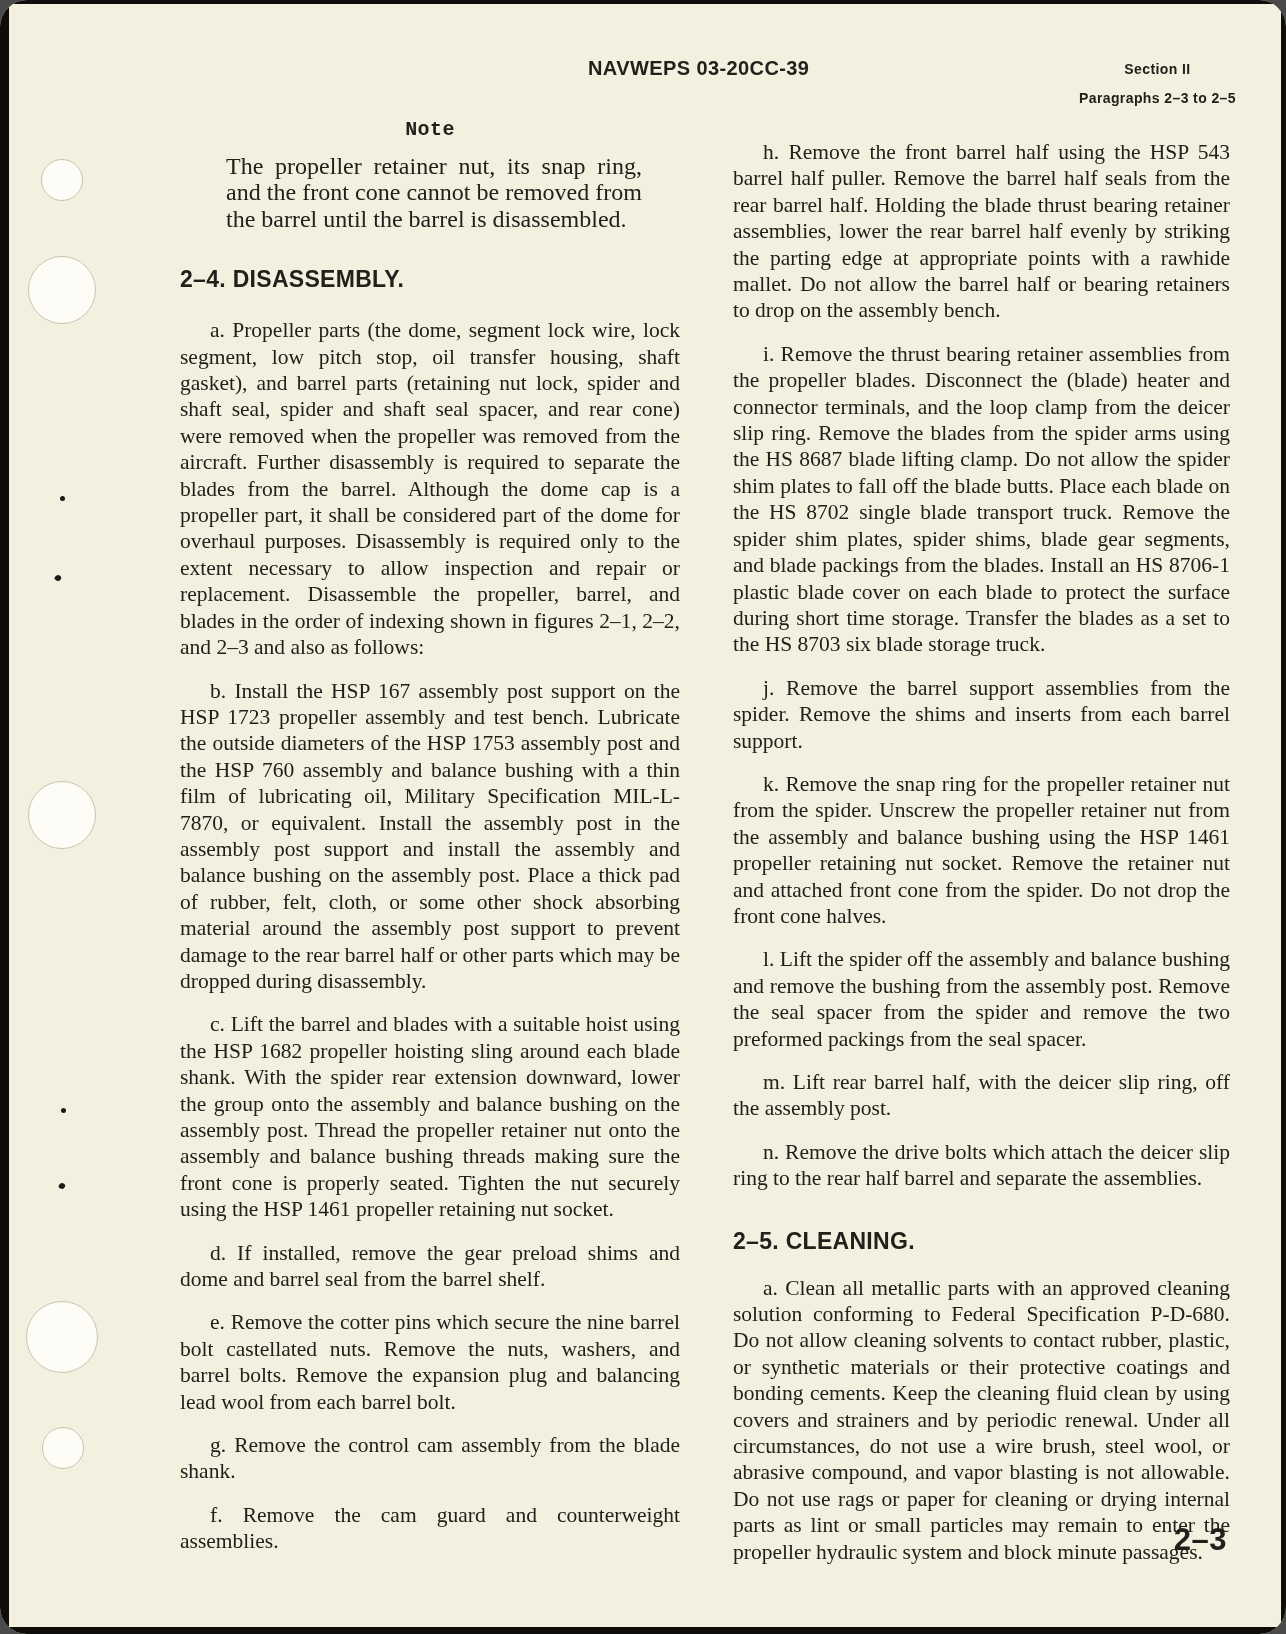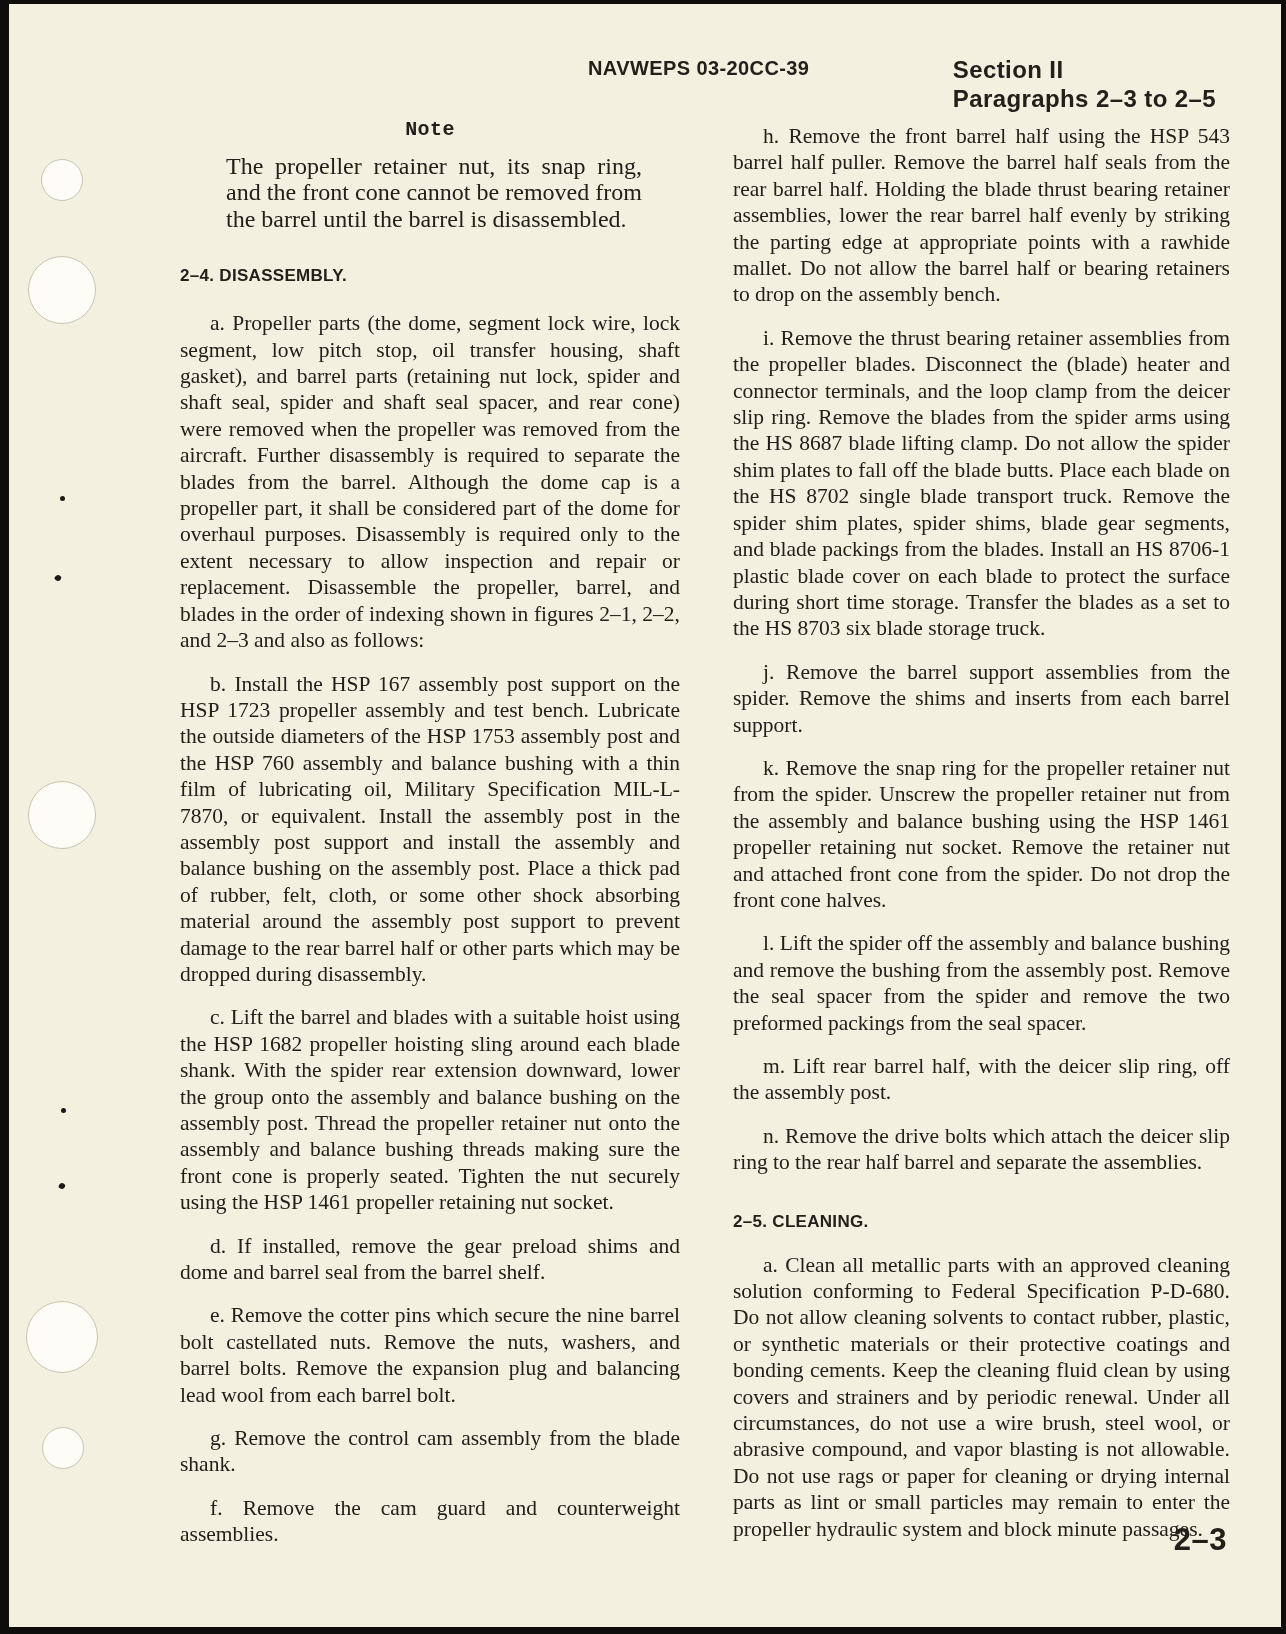--- a/index.html
+++ b/index.html
@@ -3,20 +3,21 @@
 <meta charset="utf-8">
 <style>
   html,body { margin:0; padding:0; background:#4a4a4a; }
   .page {
     position:relative;
     width:1286px; height:1634px;
     background:#f4f0df;
     overflow:hidden;
     font-family:"Liberation Serif", serif;
     color:#23201c;
+    border-radius:27px;
   }
   
   .edge { position:absolute; background:#0e0d0b; }
   .edge-left   { left:0; top:0; width:9px; height:1634px; }
   .edge-top    { left:0; top:0; width:1286px; height:4px; }
   .edge-bottom { left:0; top:1627px; width:1286px; height:7px; }
   .edge-right  { left:1281px; top:0; width:5px; height:1634px; }
 
   
   .hole { position:absolute; background:#fdfcf6; border:1px solid #c9c5b2; border-radius:50%; box-sizing:border-box; }
@@ -32,49 +33,49 @@
   .speck-3 { left:61px; top:1108px; width:5px; height:5px; }
   .speck-4 { left:59px; top:1183px; width:6px; height:6px; transform:rotate(30deg); border-radius:60% 40% 60% 30%; }
 
   
   .hdr-center {
     position:absolute; left:588px; top:57px;
     font-family:"Liberation Sans", sans-serif; font-weight:bold;
     font-size:20px; letter-spacing:0.4px; white-space:nowrap;
   }
   .hdr-right {
-    position:absolute; right:70px; top:55px; text-align:left;
+    position:absolute; right:50px; top:55px; text-align:center;
     font-family:"Liberation Sans", sans-serif; font-weight:bold;
-    font-size:24px; line-height:29px; letter-spacing:0.4px;
+    font-size:14px; line-height:29px; letter-spacing:0.4px;
   }
 
   
   .col { position:absolute; }
   .col-left  { left:180px; top:118px; width:500px; }
   .col-right { left:733px; top:123px; width:497px; }
 
   .body-p {
     font-size:21.5px; line-height:26.4px;
     text-align:justify; text-indent:30px;
     margin:17px 0 0 0;
   }
-  .body-p.first { margin-top:0; }
+  .body-p.first { margin-top:16px; }
 
   .note-h {
     font-family:Liberation Mono, monospace; font-weight:bold;
     font-size:20px; text-align:center; letter-spacing:0.4px;
     margin:0 0 12px 0;
   }
   .note-p {
     margin:0 38px 0 46px;
     font-size:24px; line-height:26.4px; text-align:justify;
   }
   .sec-h {
     font-family:"Liberation Sans", sans-serif; font-weight:bold;
-    font-size:17px; letter-spacing:0.3px;
+    font-size:23px; letter-spacing:0.3px;
     margin:34px 0 24px 0;
   }
   .col-right .sec-h { margin:36px 0 20px 0; }
 
   .page-num {
     position:absolute; right:59px; top:1522px;
     font-family:"Liberation Sans", sans-serif; font-weight:bold;
     font-size:31px; letter-spacing:0.5px;margin-left:6px;
   }
 </style>

